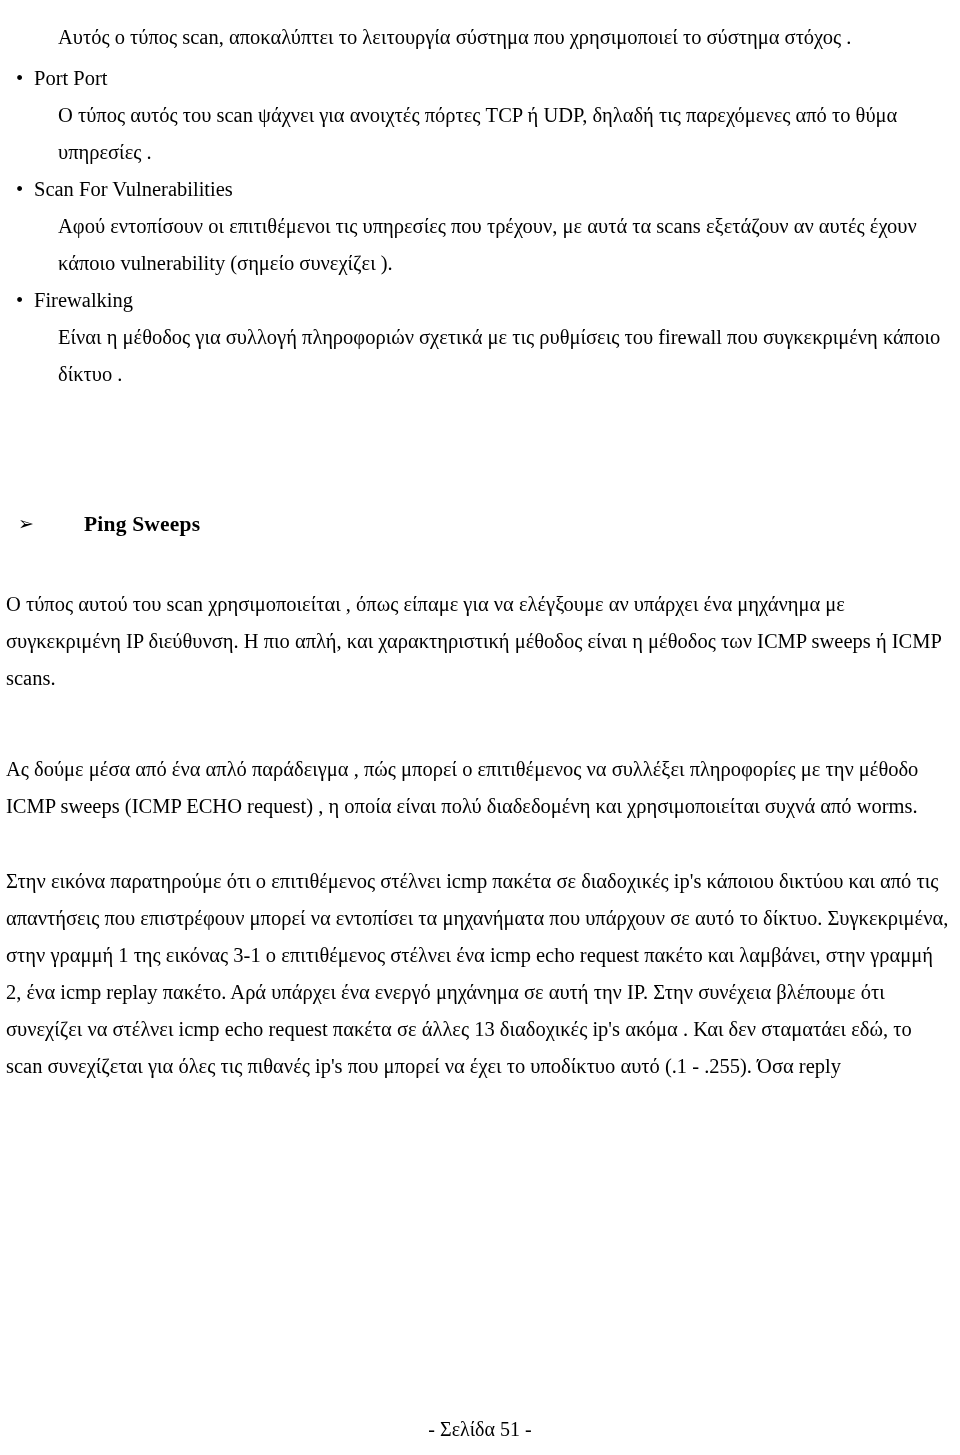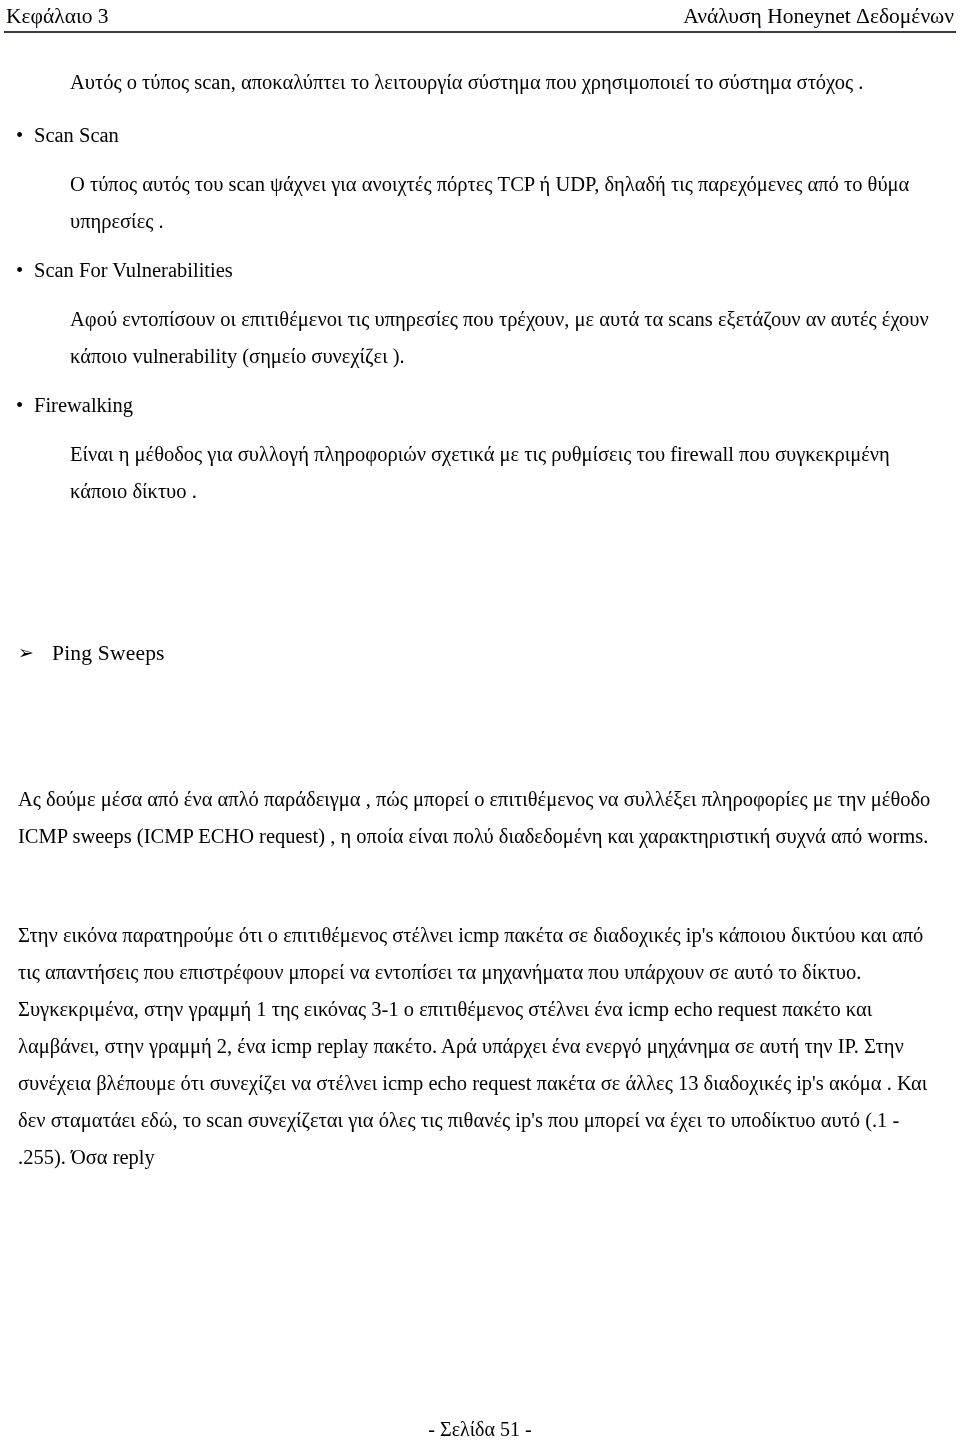--- a/index.html
+++ b/index.html
@@ -39,21 +39,21 @@
   .header .h-left,
   .header .h-right {
     white-space: nowrap;
   }
 
   
   .para {
     font-size: 20.5px;
     line-height: 37px;
     text-align: left;
-    margin: 12px;
+    margin: 0;
     white-space: normal;
   }
   .indent {
     padding-left: 54px;
     padding-right: 8px;
   }
   .flush {
     padding-left: 2px;
     padding-right: 4px;
   }
@@ -83,24 +83,25 @@
     margin: 0;
   }
   .arrow-head .arrow {
     position: absolute;
     left: 14px;
     top: 0;
     font-size: 19px;
     line-height: 38px;
   }
   .arrow-head .arrow-label {
-    font-weight: normal;
+    font-weight: bold;
     font-size: 21.5px;
     line-height: 38px;
     letter-spacing: 0.2px;
+    margin-left: 32px;
   }
 
   .italic-line {
     font-style: italic;
     font-size: 20.5px;
     line-height: 37px;
     padding-left: 2px;
   }
   strong.bld { font-weight: normal; text-align: right; }
 
@@ -122,34 +123,30 @@
     text-align: center;
     font-size: 20px;
     line-height: 1.2;
   }
 </style>
 </head>
 <body>
 
 <div class="page">
 
-  <div class="header">
-    <span class="h-left">Κεφάλαιο 3</span>
-    <span class="h-right">Ανάλυση Honeynet Δεδομένων</span>
-  </div>
 
   <div class="sp-intro"></div>
 
   <p class="para indent">Αυτός ο τύπος  scan,  αποκαλύπτει το λειτουργία σύστημα που χρησιμοποιεί το σύστημα στόχος .</p>
 
   <div class="sp-sm"></div>
 
   <div class="bullet-item">
     <span class="dot">•</span>
-    <span class="bullet-label">Scan Scan</span>
+    <span class="bullet-label">Port Port</span>
   </div>
   <p class="para indent">Ο τύπος αυτός του scan  ψάχνει για ανοιχτές πόρτες TCP ή UDP, δηλαδή   τις παρεχόμενες από το θύμα υπηρεσίες .</p>
 
   <div class="bullet-item">
     <span class="dot">•</span>
     <span class="bullet-label">Scan For Vulnerabilities</span>
   </div>
   <p class="para indent">Αφού  εντοπίσουν οι επιτιθέμενοι τις υπηρεσίες που τρέχουν,  με αυτά τα scans  εξετάζουν αν αυτές  έχουν κάποιο  vulnerability (σημείο συνεχίζει ).</p>
 
   <div class="bullet-item">
@@ -160,27 +157,28 @@
 
   <div class="sp-gap-big"></div>
 
   <div class="arrow-head">
     <span class="arrow">➢</span>
     <span class="arrow-label">Ping Sweeps</span>
   </div>
 
   <div class="sp-after-ping"></div>
 
+  <p class="para flush">Ο τύπος αυτού του scan  χρησιμοποιείται , όπως είπαμε για να ελέγξουμε  αν υπάρχει ένα μηχάνημα με συγκεκριμένη IP διεύθυνση. Η πιο απλή, και χαρακτηριστική  μέθοδος είναι η μέθοδος των ICMP sweeps ή ICMP scans.</p>
 
   <div class="sp-before-italic"></div>
 
 
   <div class="sp-after-italic"></div>
 
-  <p class="para flush"><span> Ας δούμε μέσα  από ένα απλό παράδειγμα , πώς μπορεί ο επιτιθέμενος να συλλέξει πληροφορίες με την μέθοδο ICMP sweeps (ICMP ECHO request) ,  η οποία είναι πολύ διαδεδομένη και χαρακτηριστική συχνά από </span><strong class="bld">worms</strong><span>.</span></p>
+  <p class="para flush"><span> Ας δούμε μέσα  από ένα απλό παράδειγμα , πώς μπορεί ο επιτιθέμενος να συλλέξει πληροφορίες με την μέθοδο ICMP sweeps (ICMP ECHO request) ,  η οποία είναι πολύ διαδεδομένη και χρησιμοποιείται συχνά από </span><strong class="bld">worms</strong><span>.</span></p>
 
   <div class="sp-before-last"></div>
 
   <p class="para flush">Στην εικόνα  παρατηρούμε  ότι ο επιτιθέμενος στέλνει icmp πακέτα  σε  διαδοχικές  ip's  κάποιου δικτύου  και από τις απαντήσεις  που επιστρέφουν μπορεί να εντοπίσει τα μηχανήματα που υπάρχουν σε αυτό το δίκτυο. Συγκεκριμένα, στην γραμμή 1 της εικόνας 3-1  ο επιτιθέμενος στέλνει ένα icmp echo request πακέτο και λαμβάνει, στην γραμμή 2, ένα icmp replay πακέτο. Αρά υπάρχει ένα ενεργό μηχάνημα σε αυτή την IP. Στην συνέχεια βλέπουμε  ότι  συνεχίζει να στέλνει  icmp echo request πακέτα σε άλλες 13 διαδοχικές ip's ακόμα . Και δεν σταματάει  εδώ, το scan συνεχίζεται για όλες τις πιθανές ip's που μπορεί να έχει το υποδίκτυο  αυτό  (.1 - .255). Όσα  reply</p>
 
   <div class="footer">
     <span>- Σελίδα 51 -</span>
   </div>
 
 </div>

